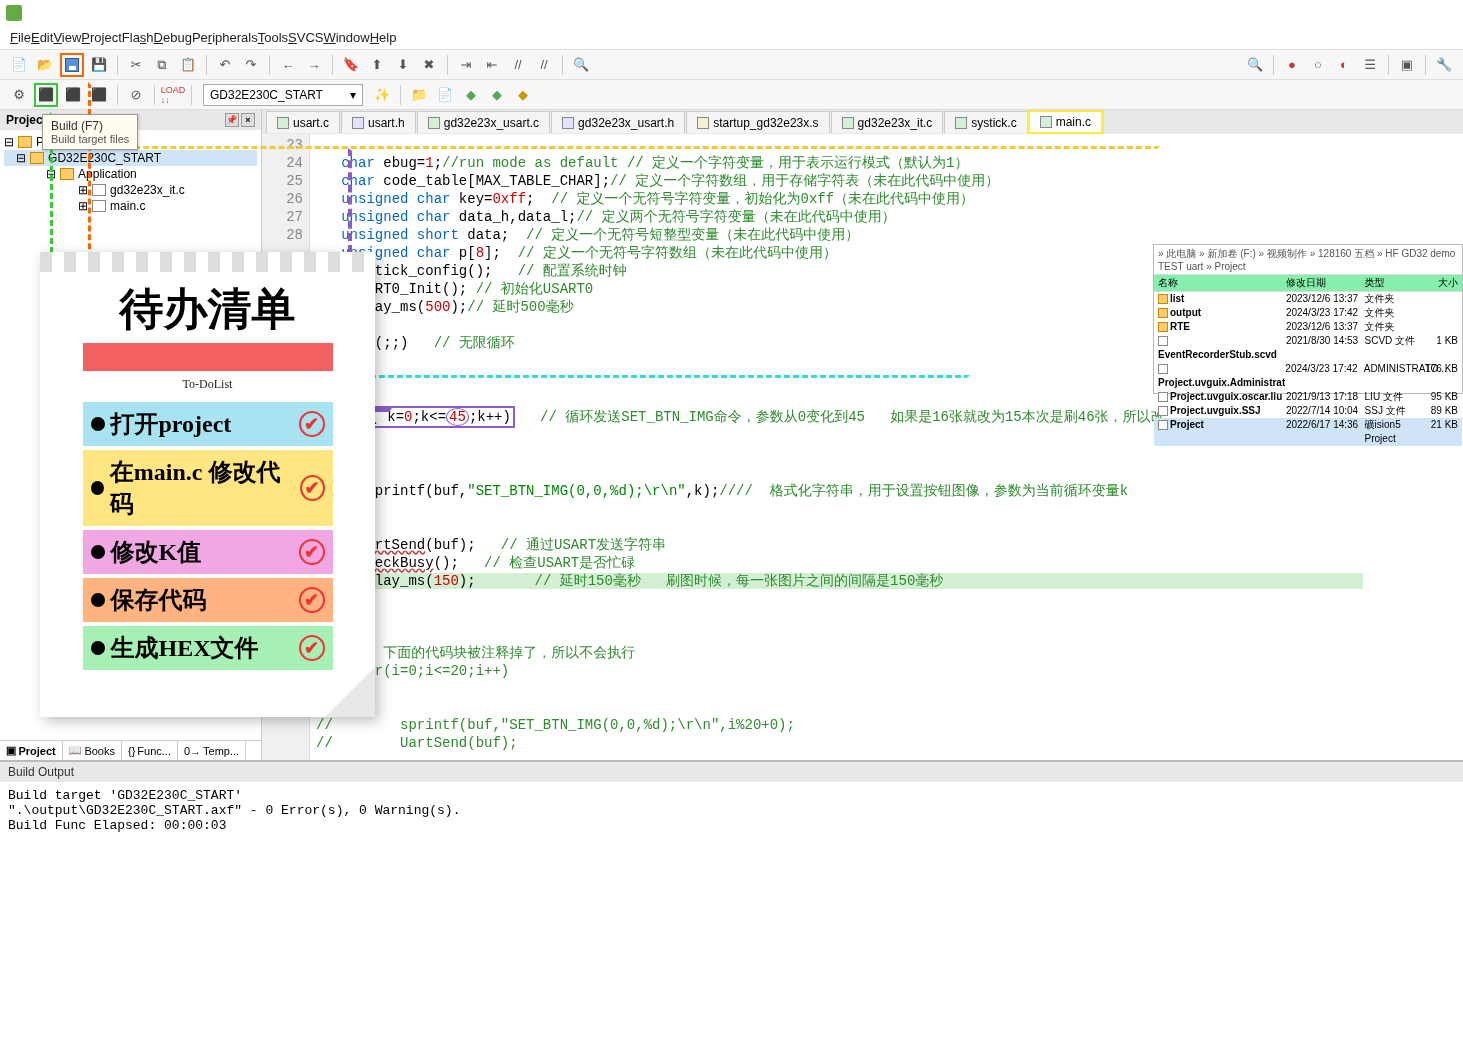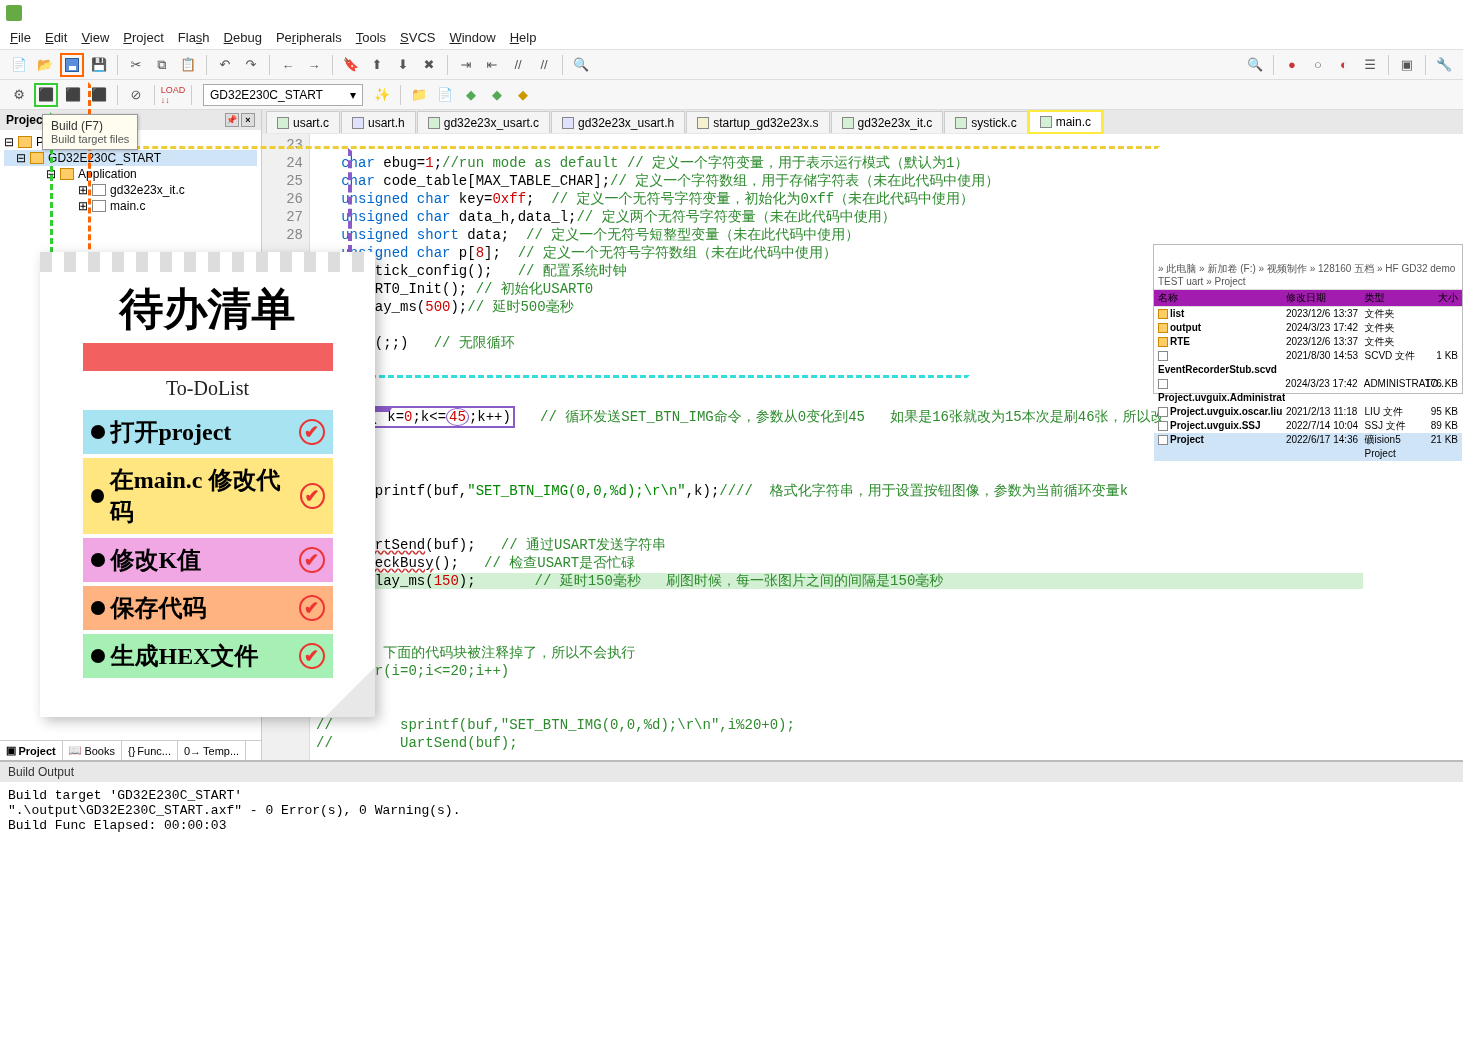--- a/index.html
+++ b/index.html
@@ -1,19 +1,19 @@
 <!DOCTYPE html>
 <html><head>
 <meta charset="utf-8">
 <style>
 * { box-sizing: border-box; margin: 0; padding: 0; }
 body { font-family: "Microsoft YaHei", "Segoe UI", Tahoma, sans-serif; font-size: 12px; background: #fff; overflow: hidden; width: 1463px; height: 1061px; position: relative; }
 .titlebar { height: 26px; background: #fff; display: flex; align-items: center; padding: 0 6px; font-size: 13px; color: #333; }
 .titlebar .ico { width: 16px; height: 16px; background: #6a4; margin-right: 6px; border-radius: 2px; }
-.menubar { height: 24px; background: #fff; display: flex; align-items: center; padding: 0 10px; gap: 14px; font-size: 13px; color: #222; border-bottom: 1px solid #e0e0e0; }
+.menubar { height: 24px; background: #fff; display: flex; align-items: center; padding: 0 10px; font-size: 13px; color: #222; border-bottom: 1px solid #e0e0e0; }
 .menubar span u { text-decoration: underline; }
 .toolbar { height: 30px; background: #f7f7f7; border-bottom: 1px solid #ddd; display: flex; align-items: center; padding: 0 8px; gap: 4px; }
 .toolbar2 { height: 30px; background: #f7f7f7; border-bottom: 1px solid #ddd; display: flex; align-items: center; padding: 0 8px; gap: 4px; }
 .tb-btn { width: 22px; height: 22px; display: flex; align-items: center; justify-content: center; border-radius: 2px; color: #555; font-size: 13px; }
 .tb-sep { width: 1px; height: 20px; background: #ccc; margin: 0 3px; }
 .save-box { border: 2px solid #f60; width: 24px; height: 24px; display: flex; align-items: center; justify-content: center; }
 .save-ico { width: 14px; height: 14px; background: #5b8fd9; border: 1px solid #2a5a9a; position: relative; }
 .save-ico::after { content: ''; position: absolute; bottom: 1px; left: 3px; width: 7px; height: 4px; background: #fff; }
 .build-tip { position: absolute; left: 42px; top: 114px; background: #fffdf0; border: 1px solid #999; padding: 4px 8px; font-size: 12px; z-index: 50; box-shadow: 1px 1px 3px rgba(0,0,0,.2); }
 .build-tip .t1 { color: #333; }
@@ -54,34 +54,34 @@
 .for-box { border: 2px solid #8a5cc9; padding: 0 2px; display: inline-block; }
 .circ { border: 1px solid #8a5cc9; border-radius: 50%; padding: 0 2px; }
 .out-panel { border-top: 2px solid #bbb; }
 .out-title { background: #e8e8e8; padding: 3px 8px; font-size: 12px; color: #333; }
 .out-body { background: #fff; padding: 6px 8px; font-family: "Courier New", monospace; font-size: 13px; height: 130px; }
 
 .notepad { position: absolute; left: 40px; top: 252px; width: 335px; height: 465px; background: #fff; box-shadow: 4px 4px 12px rgba(0,0,0,.25); z-index: 100; }
 .np-top { height: 20px; background: repeating-linear-gradient(90deg,#ddd 0,#ddd 12px,#fff 12px,#fff 24px); }
 .np-title { font-family: "KaiTi","STKaiti",serif; font-size: 44px; font-weight: bold; text-align: center; padding: 8px 0 4px; }
 .np-bar { width: 250px; height: 28px; background: #f36060; margin: 0 auto 6px; }
-.np-sub { text-align: center; font-family: "Comic Sans MS",cursive; font-size: 20px; color: #222; margin-bottom: 10px; }
+.np-sub { text-align: center; font-family: "Comic Sans MS",cursive; font-size: 12px; color: #222; margin-bottom: 10px; }
 .np-item { width: 250px; margin: 4px auto; padding: 6px 8px; display: flex; align-items: center; gap: 6px; font-family: "KaiTi","STKaiti",serif; font-size: 24px; font-weight: bold; position: relative; }
 .np-item .dot { width: 14px; height: 14px; background: #000; border-radius: 50%; }
 .np-item .chk { width: 26px; height: 26px; border: 2px solid #e33; border-radius: 50%; margin-left: auto; display: flex; align-items: center; justify-content: center; color: #e33; font-size: 18px; }
 .c1 { background: #a7e3f0; }
 .c2 { background: #ffe680; }
 .c3 { background: #f0a7e3; }
 .c4 { background: #ffb380; }
 .c5 { background: #a7f0b5; }
 .np-corner { position: absolute; right: 0; bottom: 0; width: 0; height: 0; border-left: 50px solid transparent; border-bottom: 50px solid #e8e8e8; }
 
 .fexp { position: absolute; right: 0; top: 244px; width: 310px; height: 150px; background: #fff; border: 1px solid #bbb; font-size: 10px; z-index: 30; }
-.fexp-hdr { padding: 2px 4px; border-bottom: 1px solid #ddd; color: #555; font-size: 10px; margin-top: 15px; }
-.fexp-cols { display: flex; background: #a21caf; border-bottom: 1px solid #ddd; padding: 1px 4px; }
+.fexp-hdr { padding: 2px 4px; border-bottom: 1px solid #ddd; color: #555; font-size: 10px; }
+.fexp-cols { display: flex; background: #86efac; border-bottom: 1px solid #ddd; padding: 1px 4px; }
 .fexp-cols span:nth-child(1) { width: 130px; }
 .fexp-cols span:nth-child(2) { width: 80px; }
 .fexp-cols span:nth-child(3) { width: 60px; }
 .fexp-cols span:nth-child(4) { width: 35px; text-align: right; }
 .fexp-row { display: flex; padding: 0 4px; line-height: 14px; }
 .fexp-row span:nth-child(1) { width: 130px; overflow: hidden; }
 .fexp-row span:nth-child(2) { width: 80px; }
 .fexp-row span:nth-child(3) { width: 60px; }
 .fexp-row span:nth-child(4) { width: 35px; text-align: right; }
 .fexp-row.sel { background: #d0e4f7; }
@@ -358,21 +358,21 @@
       <span>1 KB</span>
     </div>
   <div class="fexp-row">
       <span><i class="fi2 f"></i><b>Project.uvguix.Administrator</b></span>
       <span>2024/3/23 17:42</span>
       <span>ADMINISTRATO...</span>
       <span>176 KB</span>
     </div>
   <div class="fexp-row">
       <span><i class="fi2 f"></i><b>Project.uvguix.oscar.liu</b></span>
-      <span>2021/2/13 11:18</span>
+      <span>2021/9/13 17:18</span>
       <span>LIU 文件</span>
       <span>95 KB</span>
     </div>
   <div class="fexp-row">
       <span><i class="fi2 f"></i><b>Project.uvguix.SSJ</b></span>
       <span>2022/7/14 10:04</span>
       <span>SSJ 文件</span>
       <span>89 KB</span>
     </div>
   <div class="fexp-row sel">

